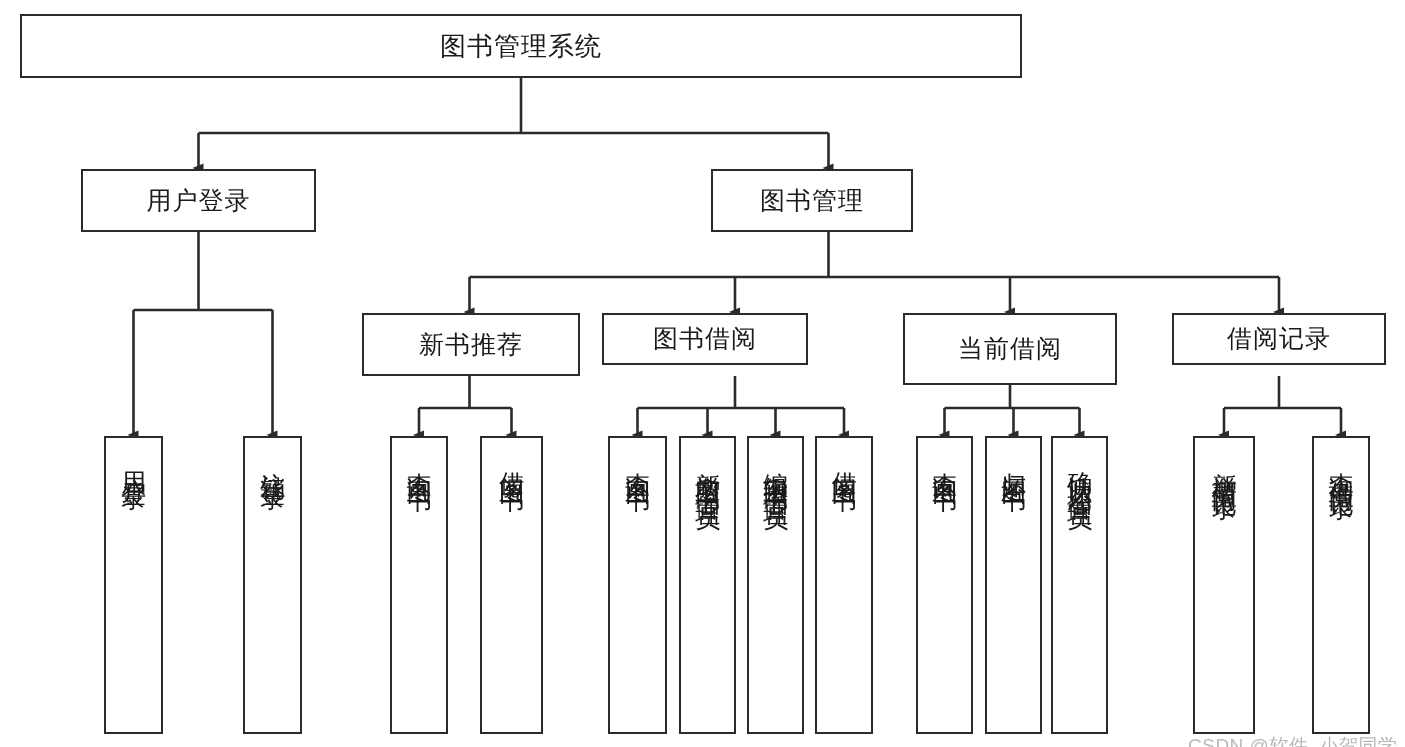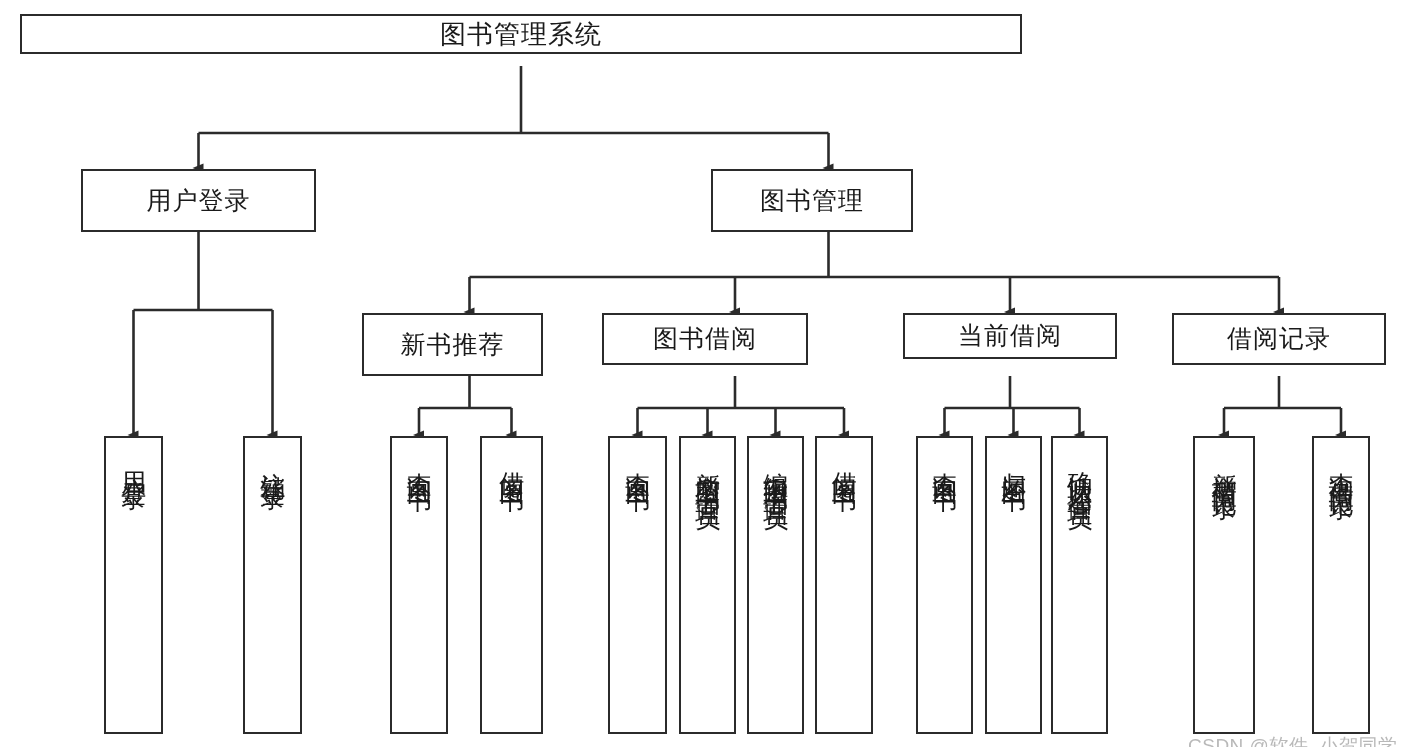--- a/index.html
+++ b/index.html
@@ -106,38 +106,38 @@
         <path d="M1010,376 L1010,408 M944.5,408 L1079.5,408"></path>
         <path d="M944.5,408 L944.5,435" marker-end="url(#arrow)"></path>
         <path d="M1013.5,408 L1013.5,435" marker-end="url(#arrow)"></path>
         <path d="M1079.5,408 L1079.5,435" marker-end="url(#arrow)"></path>
         <path d="M1279,376 L1279,408 M1224,408 L1341,408"></path>
         <path d="M1224,408 L1224,435" marker-end="url(#arrow)"></path>
         <path d="M1341,408 L1341,435" marker-end="url(#arrow)"></path>
       </g>
   </svg>
 
-  <div class="node horiz root" style="left: 20px; top: 14px; width: 1002px; height: 40px;">
+  <div class="node horiz root" style="left: 20px; top: 14px; width: 1002px; height: 64px;">
     <span class="lbl">图书管理系统</span>
   </div>
 
   <div class="node horiz" style="left: 81px; top: 169px; width: 235px; height: 63px;">
     <span class="lbl">用户登录</span>
   </div>
   <div class="node horiz" style="left: 711px; top: 169px; width: 202px; height: 63px;">
     <span class="lbl">图书管理</span>
   </div>
 
-  <div class="node horiz" style="left: 362px; top: 313px; width: 181px; height: 63px;">
+  <div class="node horiz" style="left: 362px; top: 313px; width: 218px; height: 63px;">
     <span class="lbl">新书推荐</span>
   </div>
   <div class="node horiz" style="left: 602px; top: 313px; width: 206px; height: 52px; align-items: center;">
     <span class="lbl">图书借阅</span>
   </div>
-  <div class="node horiz" style="left: 903px; top: 313px; width: 214px; height: 46px;">
+  <div class="node horiz" style="left: 903px; top: 313px; width: 214px; height: 72px;">
     <span class="lbl">当前借阅</span>
   </div>
   <div class="node horiz" style="left: 1172px; top: 313px; width: 214px; height: 52px;">
     <span class="lbl">借阅记录</span>
   </div>
 
   <div class="node vert" style="left: 104px; top: 436px; width: 59px; height: 298px;">
     <span class="lbl">用户登录</span>
   </div>
   <div class="node vert" style="left: 243px; top: 436px; width: 59px; height: 298px;">

